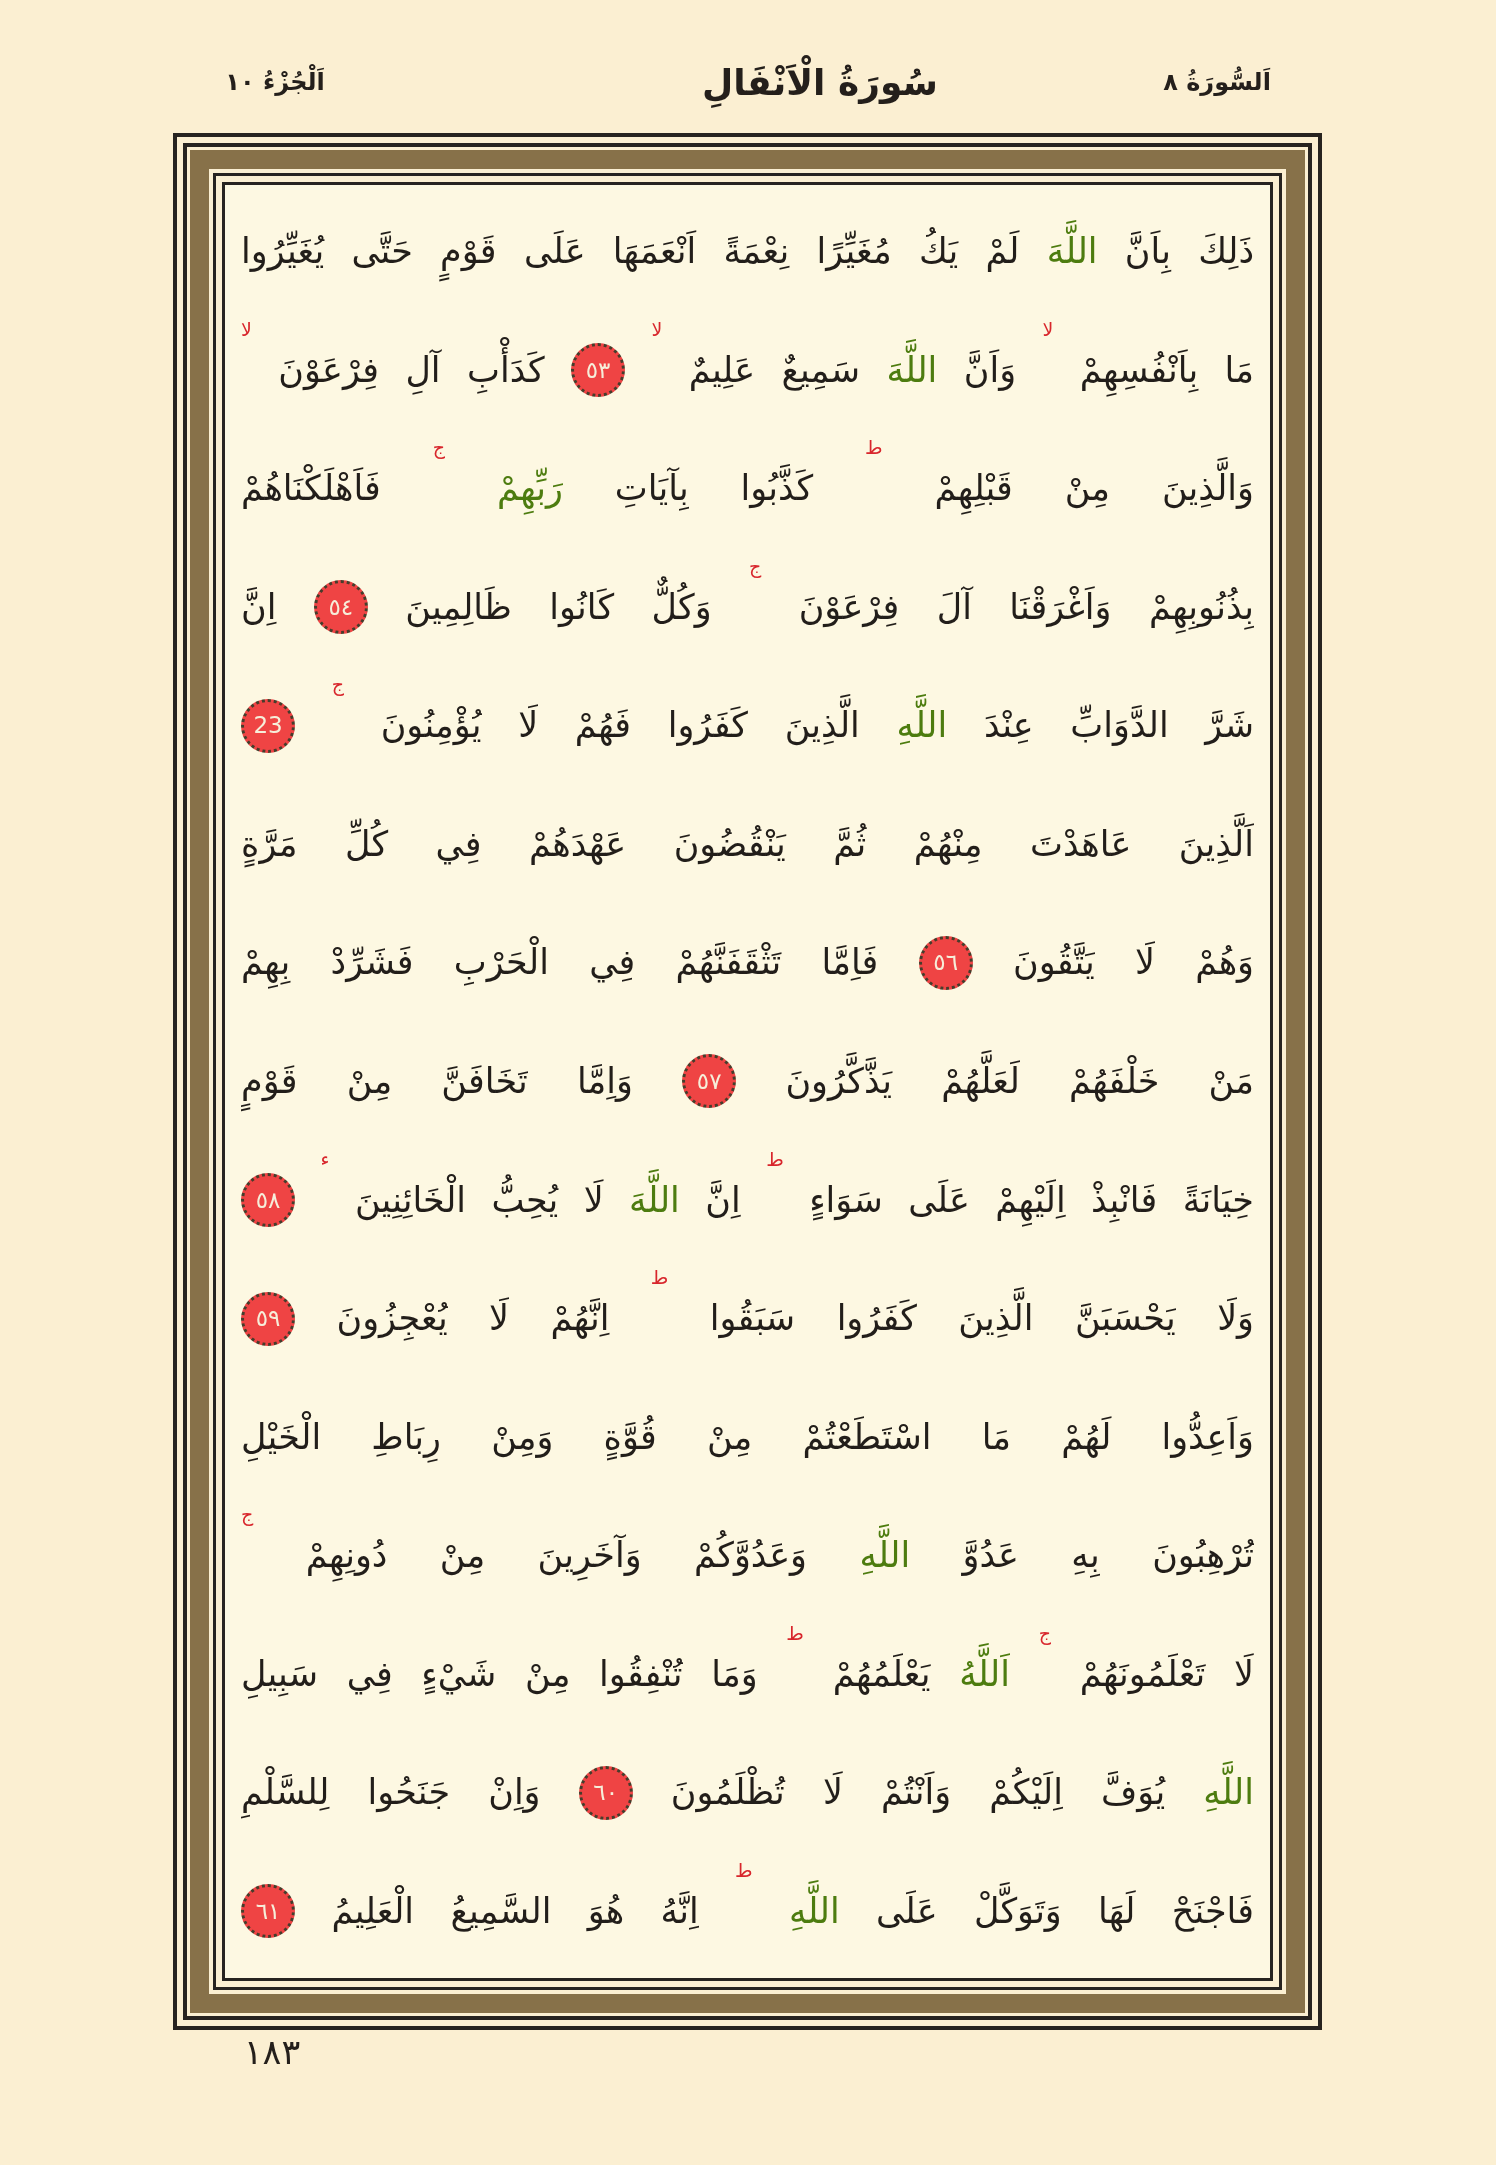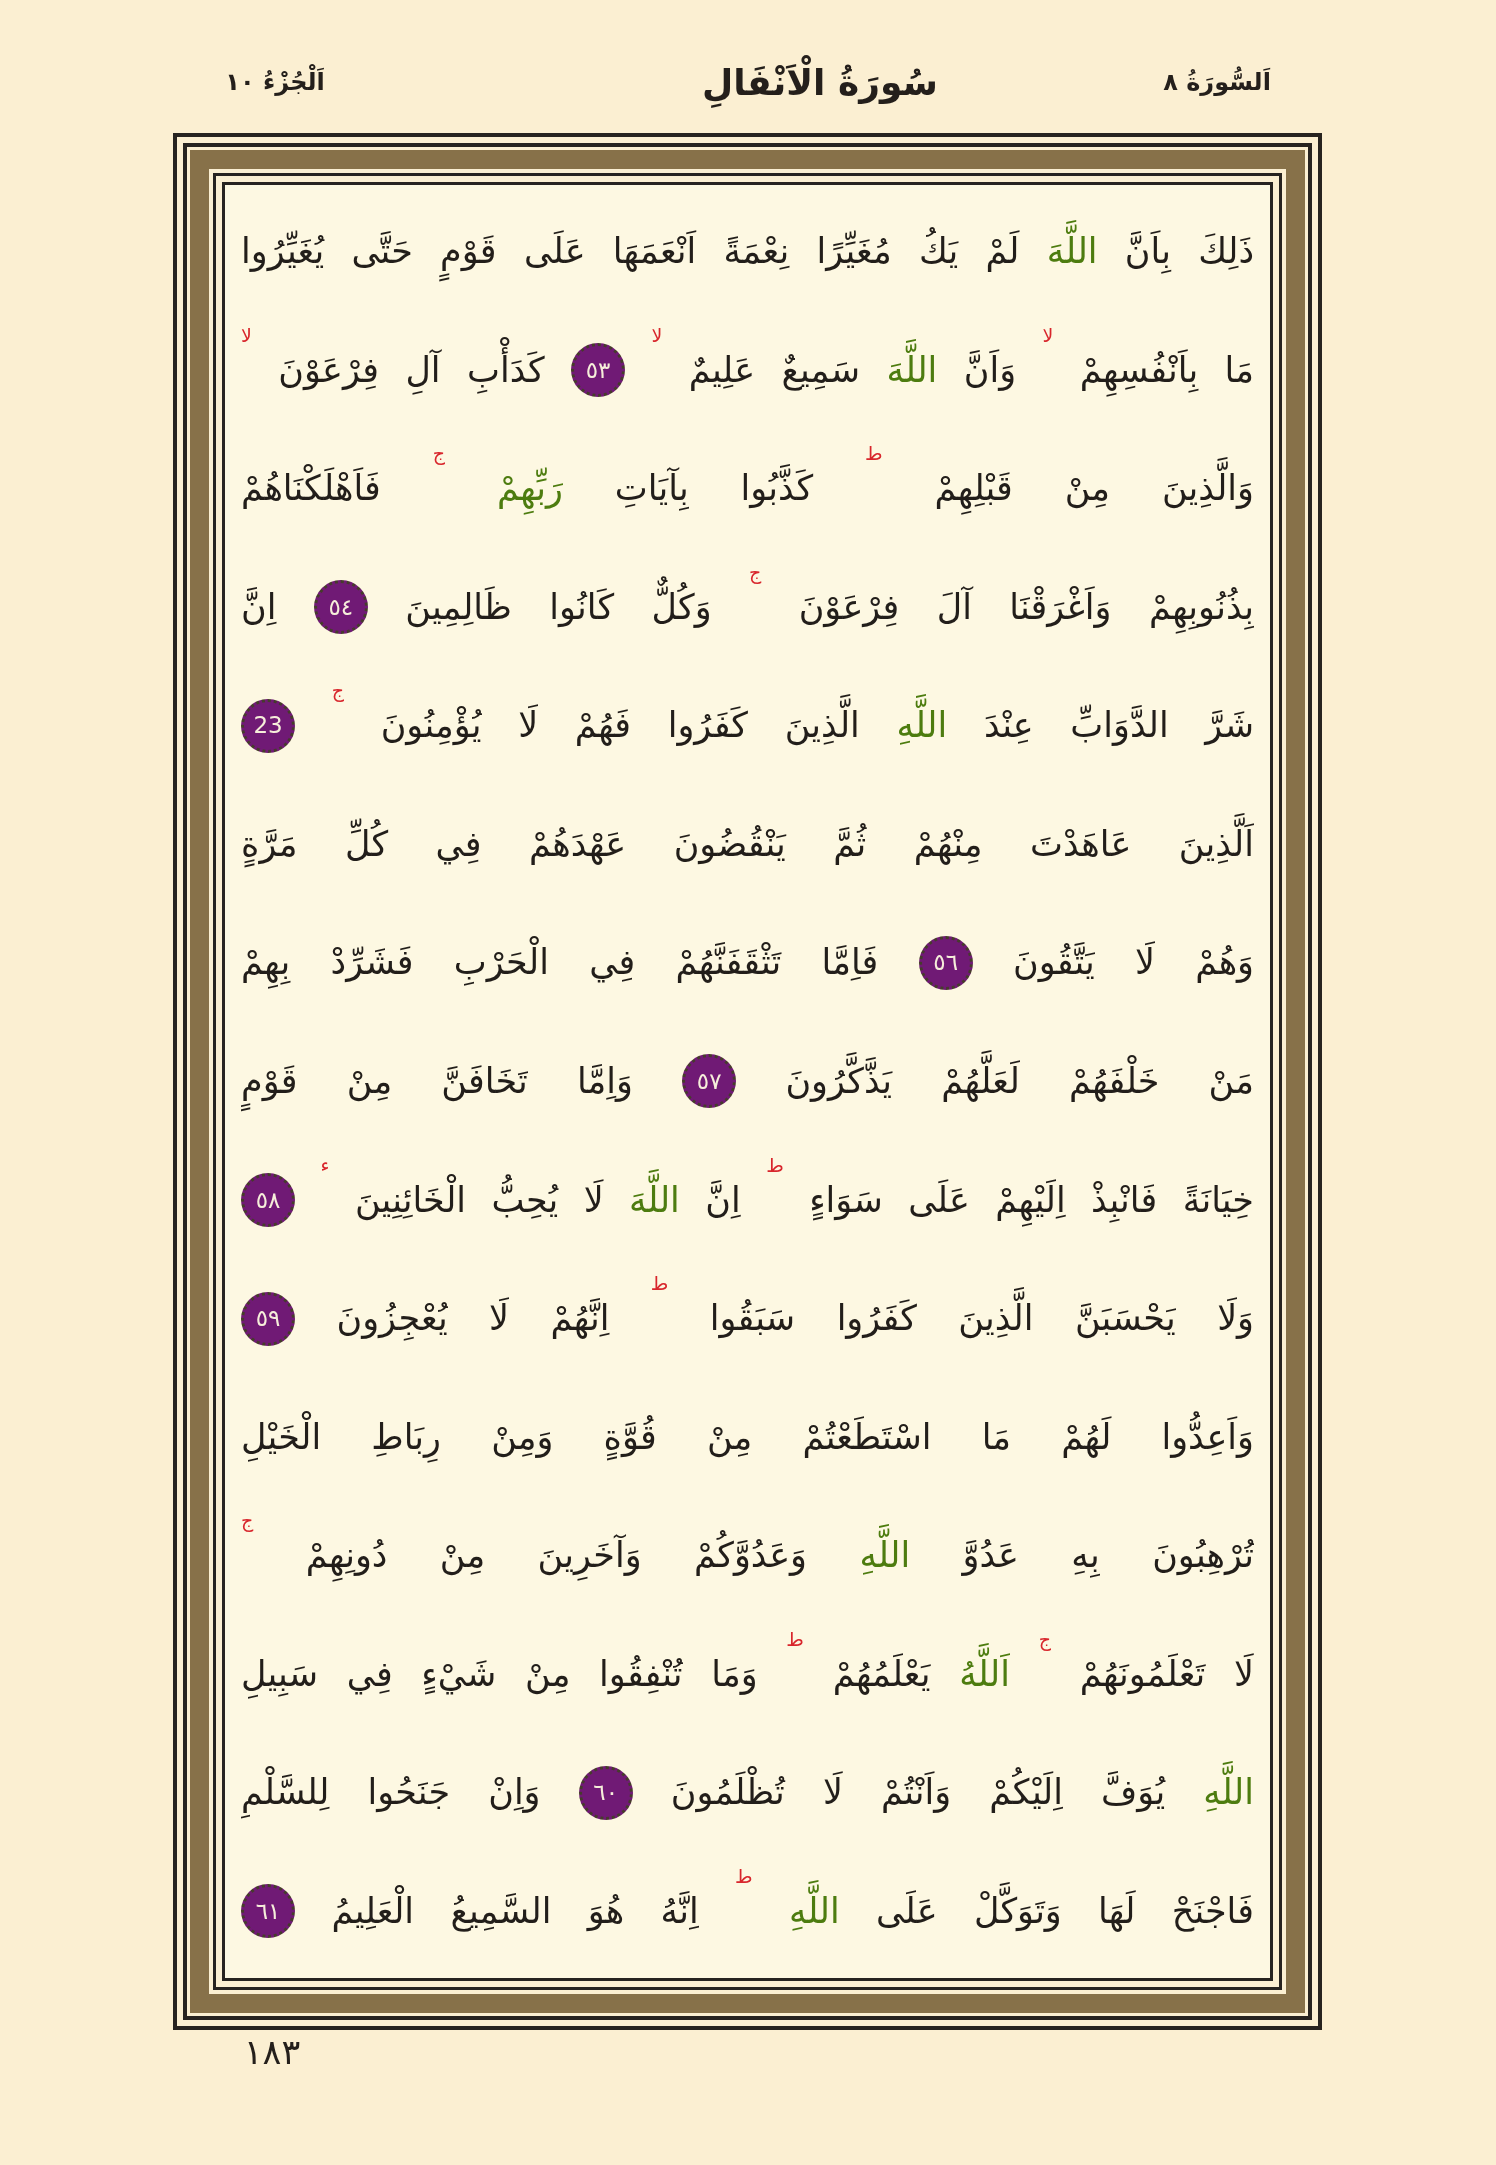--- a/index.html
+++ b/index.html
@@ -35,25 +35,25 @@
     display:flex;flex-direction:column;justify-content:space-between;
   }
   .line{
     height:117px;display:flex;align-items:center;justify-content:space-between;
     direction:rtl;white-space:nowrap;overflow:hidden;
   }
   .word{font-size:35px;line-height:1;color:#221E1A;}
   .word.red{color:#4d7c0f;}
   .mark{
     font-size:19px;line-height:1;color:#D8262C;
-    align-self:flex-start;margin-top:14px;flex-shrink:0;
+    align-self:flex-start;margin-top:8px;flex-shrink:0;
   }
   .badge{
     width:54px;height:54px;flex-shrink:0;border-radius:50%;
-    background:#701a75;border:3px dotted #463C2B;
+    background:#ef4444;border:3px dotted #463C2B;
     box-sizing:border-box;
     display:flex;align-items:center;justify-content:center;
     color:#F6EEDA;font-size:23px;line-height:1;
   }
   
   .page-num{
     position:absolute;left:222px;top:2032px;width:100px;
     text-align:center;font-size:35px;color:#241F1B;
   }
 </style>

